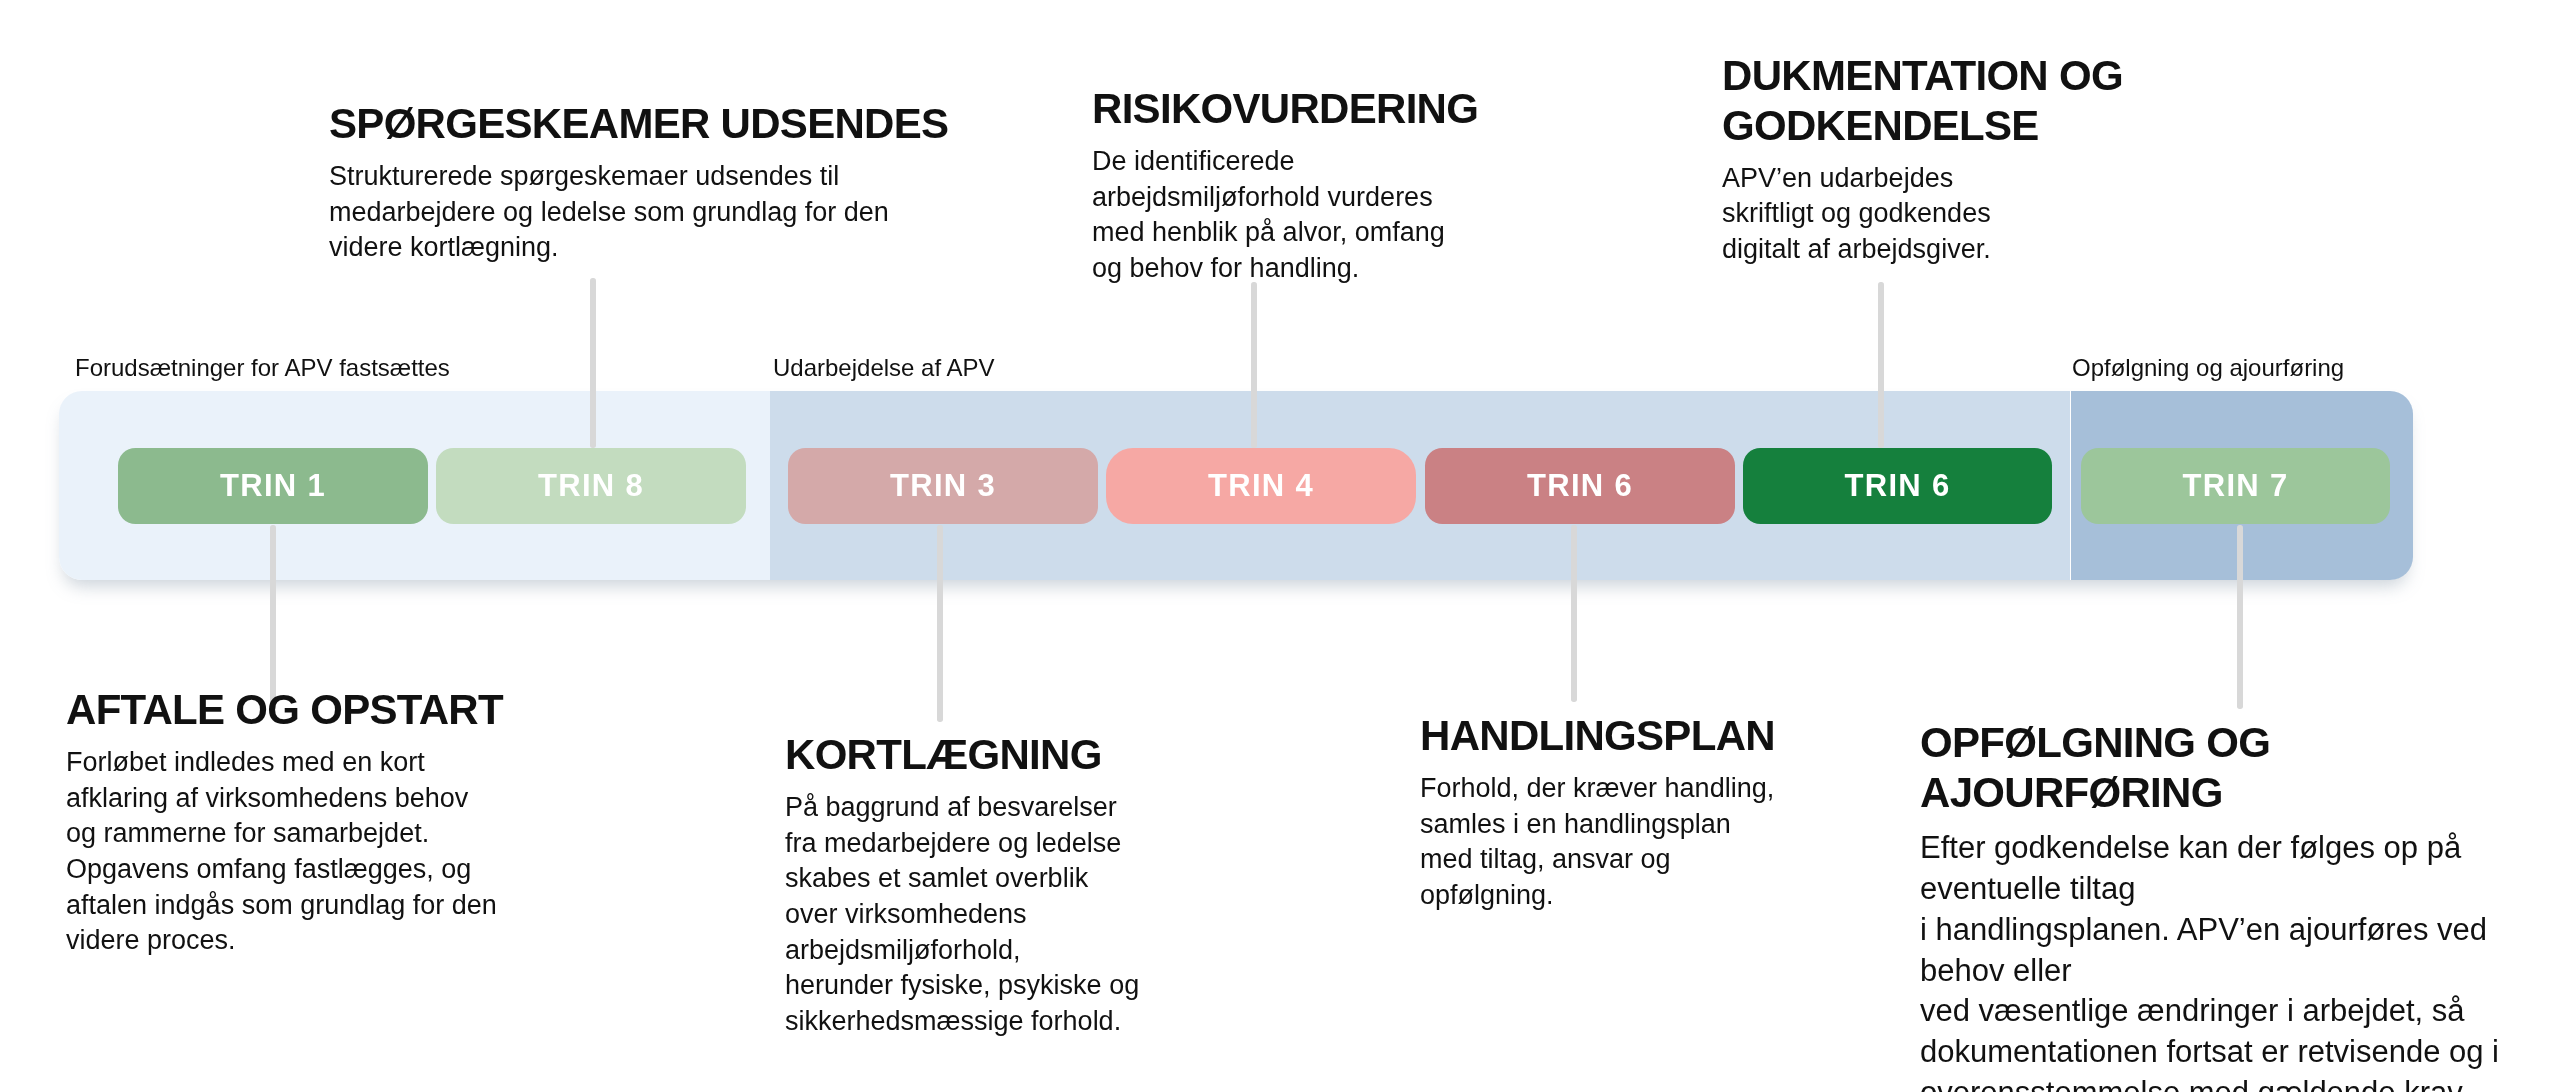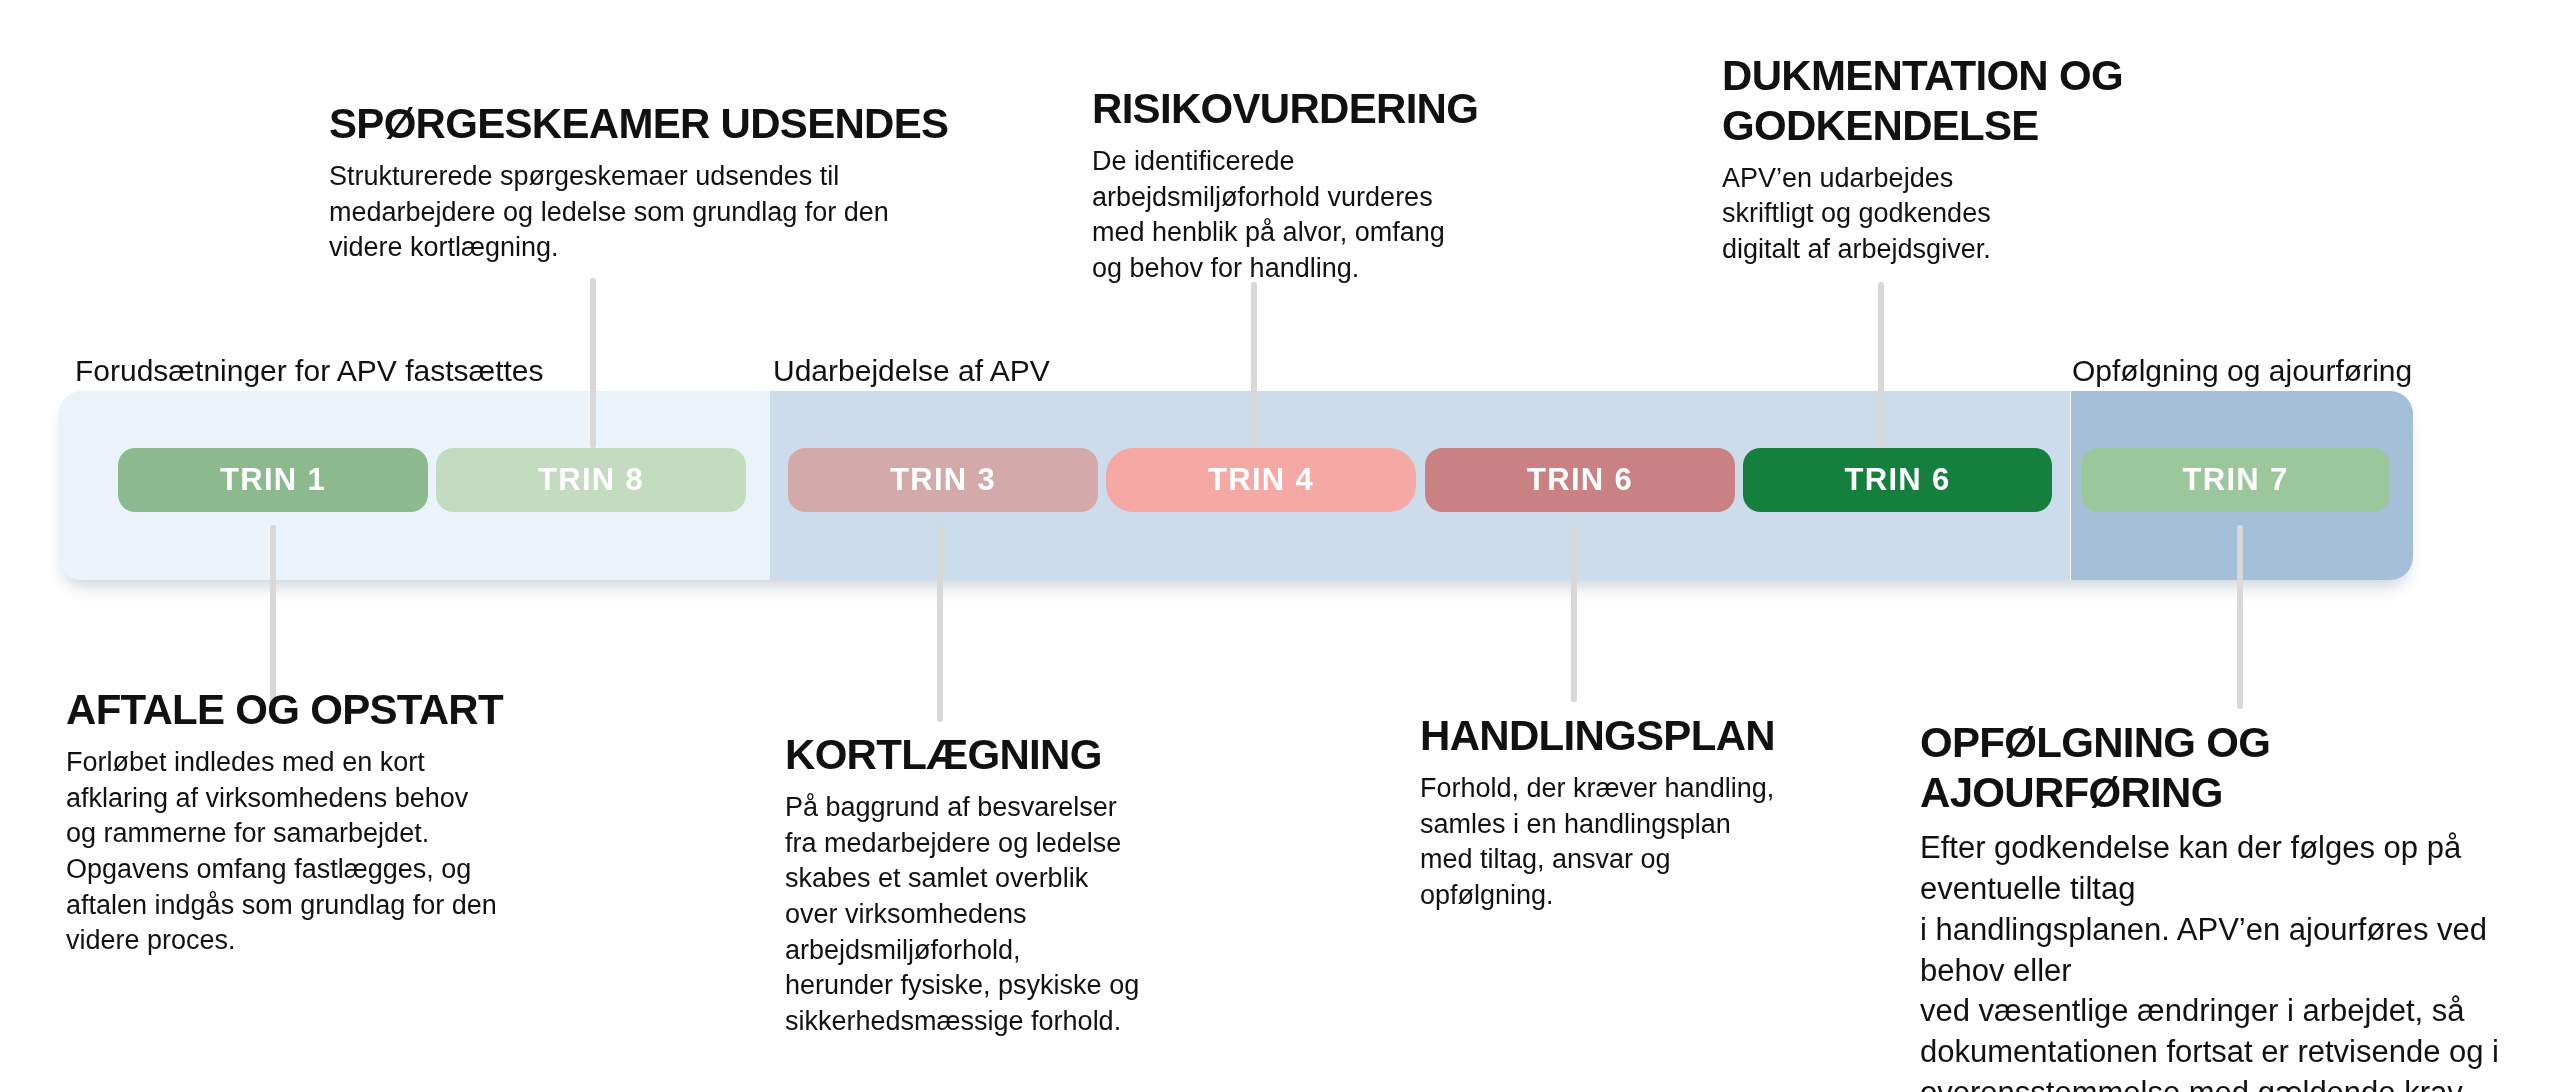--- a/index.html
+++ b/index.html
@@ -26,41 +26,41 @@
     top: 391px;
     height: 189px;
   }
   .band-1 { left: 59px;   width: 711px; border-radius: 23px 0 0 23px; }
   .band-2 { left: 770px; width: 1300px; }
   .band-3 { left: 2071px; width: 342px;  border-radius: 0 23px 23px 0; }
 
   .phase-label {
     position: absolute;
     top: 356px;
-    font-size: 30px;
+    font-size: 24px;
     line-height: 1;
     letter-spacing: 0px;
     white-space: nowrap;
   }
   .phase-label-1 { left: 75px; }
   .phase-label-2 { left: 773px; }
   .phase-label-3 { left: 2072px; }
 
   
   .connector {
     position: absolute;
     width: 6px;
     border-radius: 2.7px;
   }
 
   
   .pill {
     position: absolute;
     top: 448px;
-    height: 64px;
+    height: 76px;
     border-radius: 17.4px;
     display: flex;
     align-items: center;
     justify-content: center;
   }
   .pill span {
     color: #ffffff;
     font-weight: bold;
     font-size: 31px;
     letter-spacing: 1.3px;

